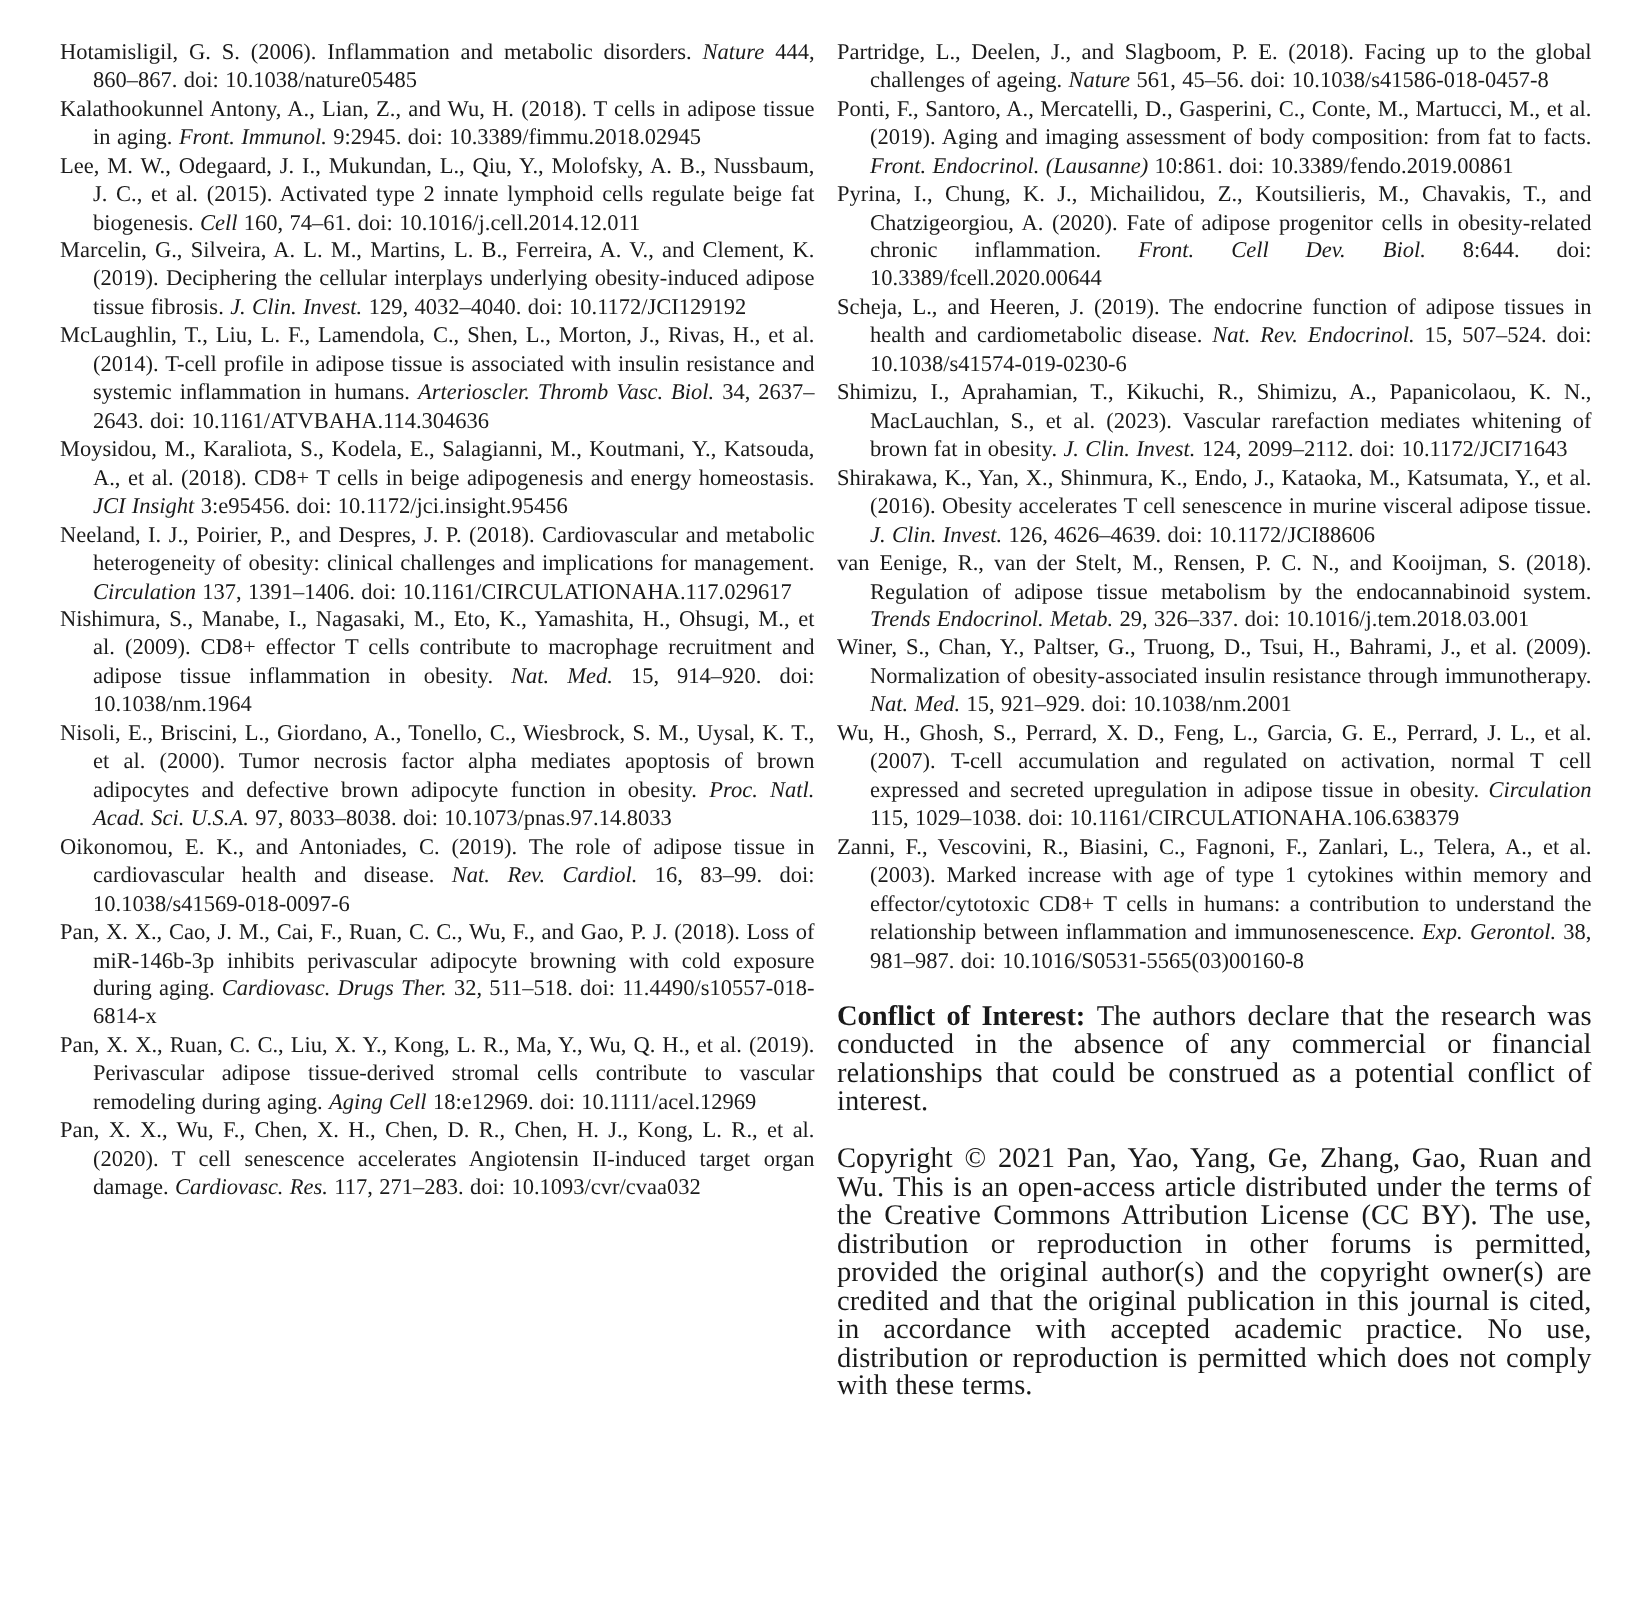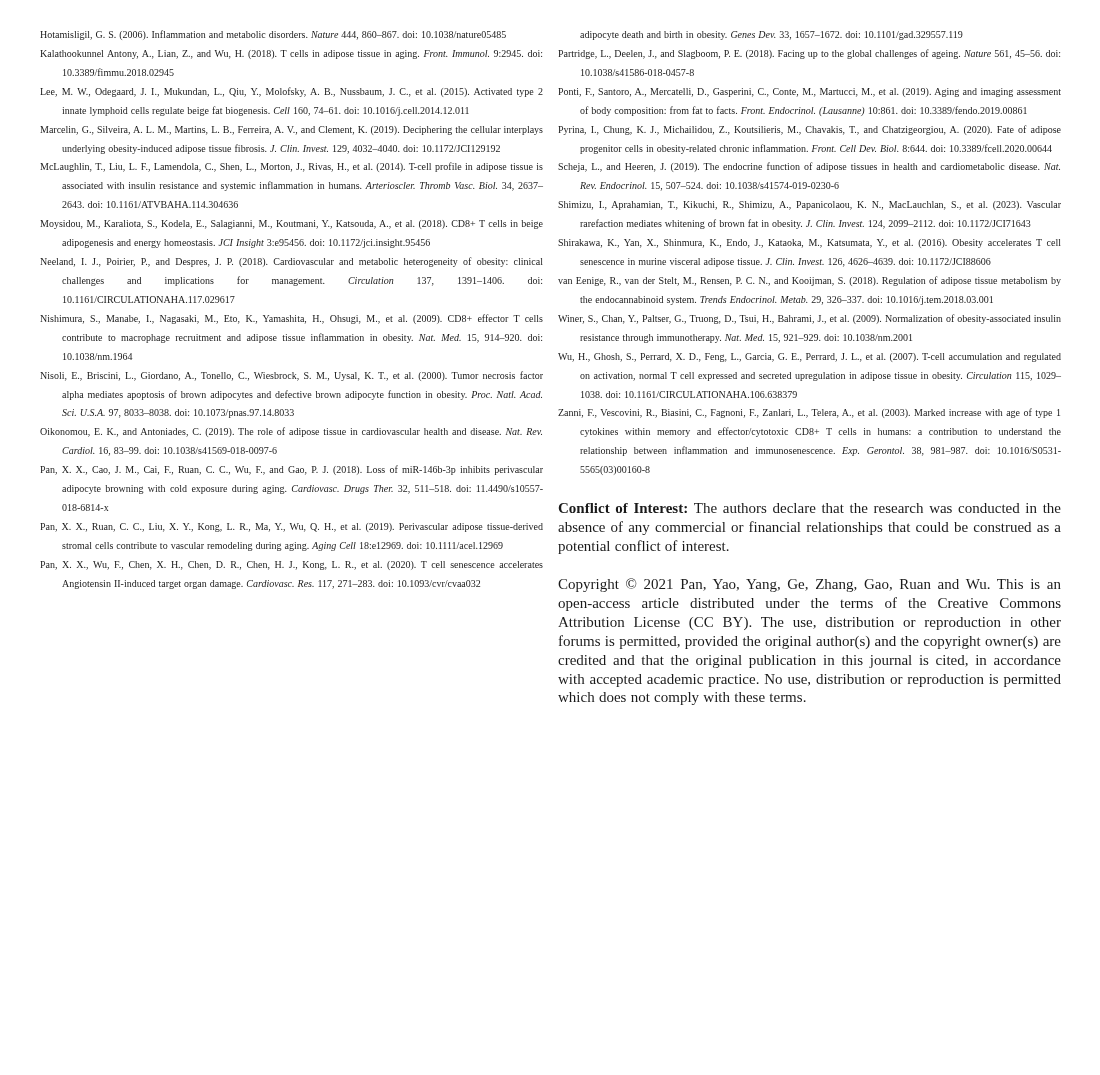--- a/index.html
+++ b/index.html
@@ -22,34 +22,34 @@
   }
   .col {
     flex: 0 0 503px;
     width: 503px;
   }
   .ref {
     margin: 0;
     text-align: justify;
     padding-left: 22px;
     text-indent: -22px;
-    font-size: 10px;
+    font-size: 15px;
     line-height: 18.92px;
     word-spacing: 0.5px;
   }
   .ref.cont {
     text-indent: 0;
   }
   .it {
     font-style: italic;
   }
   .para {
     margin: 0;
     text-align: justify;
-    font-size: 15px;
+    font-size: 19px;
     line-height: 18.92px;
     word-spacing: 0.5px;
   }
   .conflict {
     margin-top: 19px;
   }
   .conflict .lbl {
     font-weight: bold;
   }
   .copyright {
@@ -72,21 +72,20 @@
         <p class="ref"><span>Nishimura, S., Manabe, I., Nagasaki, M., Eto, K., Yamashita, H., Ohsugi, M., et al. (2009). CD8+ effector T cells contribute to macrophage recruitment and adipose tissue inflammation in obesity. </span><span class="it">Nat. Med.</span><span> 15, 914–920. doi: 10.1038/nm.1964</span></p>
         <p class="ref"><span>Nisoli, E., Briscini, L., Giordano, A., Tonello, C., Wiesbrock, S. M., Uysal, K. T., et al. (2000). Tumor necrosis factor alpha mediates apoptosis of brown adipocytes and defective brown adipocyte function in obesity. </span><span class="it">Proc. Natl. Acad. Sci. U.S.A.</span><span> 97, 8033–8038. doi: 10.1073/pnas.97.14.8033</span></p>
         <p class="ref"><span>Oikonomou, E. K., and Antoniades, C. (2019). The role of adipose tissue in cardiovascular health and disease. </span><span class="it">Nat. Rev. Cardiol.</span><span> 16, 83–99. doi: 10.1038/s41569-018-0097-6</span></p>
         <p class="ref"><span>Pan, X. X., Cao, J. M., Cai, F., Ruan, C. C., Wu, F., and Gao, P. J. (2018). Loss of miR-146b-3p inhibits perivascular adipocyte browning with cold exposure during aging. </span><span class="it">Cardiovasc. Drugs Ther.</span><span> 32, 511–518. doi: 11.4490/s10557-018-6814-x</span></p>
         <p class="ref"><span>Pan, X. X., Ruan, C. C., Liu, X. Y., Kong, L. R., Ma, Y., Wu, Q. H., et al. (2019). Perivascular adipose tissue-derived stromal cells contribute to vascular remodeling during aging. </span><span class="it">Aging Cell</span><span> 18:e12969. doi: 10.1111/acel.12969</span></p>
         <p class="ref"><span>Pan, X. X., Wu, F., Chen, X. H., Chen, D. R., Chen, H. J., Kong, L. R., et al. (2020). T cell senescence accelerates Angiotensin II-induced target organ damage. </span><span class="it">Cardiovasc. Res.</span><span> 117, 271–283. doi: 10.1093/cvr/cvaa032</span></p>
       </div>
   </div>
   <div class="col">
     <div id="refs-right">
-        <p class="ref cont"><span>adipocyte death and birth in obesity. </span><span class="it">Genes Dev.</span><span> 33, 1657–1672. doi: 10.1101/gad.329557.119</span></p>
         <p class="ref"><span>Partridge, L., Deelen, J., and Slagboom, P. E. (2018). Facing up to the global challenges of ageing. </span><span class="it">Nature</span><span> 561, 45–56. doi: 10.1038/s41586-018-0457-8</span></p>
         <p class="ref"><span>Ponti, F., Santoro, A., Mercatelli, D., Gasperini, C., Conte, M., Martucci, M., et al. (2019). Aging and imaging assessment of body composition: from fat to facts. </span><span class="it">Front. Endocrinol. (Lausanne)</span><span> 10:861. doi: 10.3389/fendo.2019.00861</span></p>
         <p class="ref"><span>Pyrina, I., Chung, K. J., Michailidou, Z., Koutsilieris, M., Chavakis, T., and Chatzigeorgiou, A. (2020). Fate of adipose progenitor cells in obesity-related chronic inflammation. </span><span class="it">Front. Cell Dev. Biol.</span><span> 8:644. doi: 10.3389/fcell.2020.00644</span></p>
         <p class="ref"><span>Scheja, L., and Heeren, J. (2019). The endocrine function of adipose tissues in health and cardiometabolic disease. </span><span class="it">Nat. Rev. Endocrinol.</span><span> 15, 507–524. doi: 10.1038/s41574-019-0230-6</span></p>
         <p class="ref"><span>Shimizu, I., Aprahamian, T., Kikuchi, R., Shimizu, A., Papanicolaou, K. N., MacLauchlan, S., et al. (2023). Vascular rarefaction mediates whitening of brown fat in obesity. </span><span class="it">J. Clin. Invest.</span><span> 124, 2099–2112. doi: 10.1172/JCI71643</span></p>
         <p class="ref"><span>Shirakawa, K., Yan, X., Shinmura, K., Endo, J., Kataoka, M., Katsumata, Y., et al. (2016). Obesity accelerates T cell senescence in murine visceral adipose tissue. </span><span class="it">J. Clin. Invest.</span><span> 126, 4626–4639. doi: 10.1172/JCI88606</span></p>
         <p class="ref"><span>van Eenige, R., van der Stelt, M., Rensen, P. C. N., and Kooijman, S. (2018). Regulation of adipose tissue metabolism by the endocannabinoid system. </span><span class="it">Trends Endocrinol. Metab.</span><span> 29, 326–337. doi: 10.1016/j.tem.2018.03.001</span></p>
         <p class="ref"><span>Winer, S., Chan, Y., Paltser, G., Truong, D., Tsui, H., Bahrami, J., et al. (2009). Normalization of obesity-associated insulin resistance through immunotherapy. </span><span class="it">Nat. Med.</span><span> 15, 921–929. doi: 10.1038/nm.2001</span></p>
         <p class="ref"><span>Wu, H., Ghosh, S., Perrard, X. D., Feng, L., Garcia, G. E., Perrard, J. L., et al. (2007). T-cell accumulation and regulated on activation, normal T cell expressed and secreted upregulation in adipose tissue in obesity. </span><span class="it">Circulation</span><span> 115, 1029–1038. doi: 10.1161/CIRCULATIONAHA.106.638379</span></p>
         <p class="ref"><span>Zanni, F., Vescovini, R., Biasini, C., Fagnoni, F., Zanlari, L., Telera, A., et al. (2003). Marked increase with age of type 1 cytokines within memory and effector/cytotoxic CD8+ T cells in humans: a contribution to understand the relationship between inflammation and immunosenescence. </span><span class="it">Exp. Gerontol.</span><span> 38, 981–987. doi: 10.1016/S0531-5565(03)00160-8</span></p>

